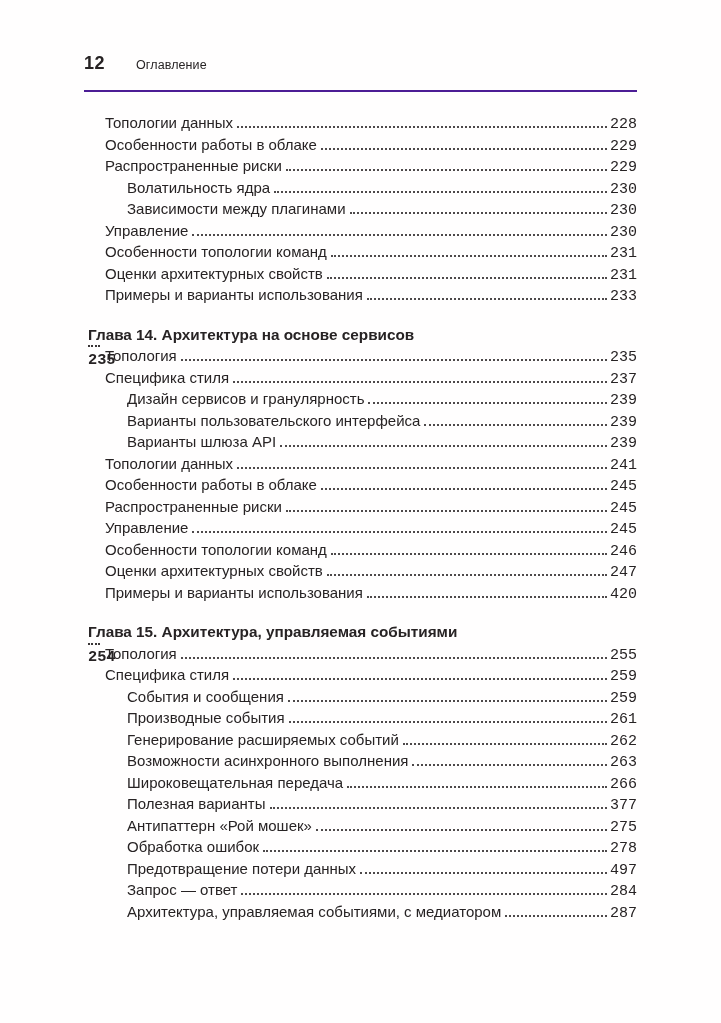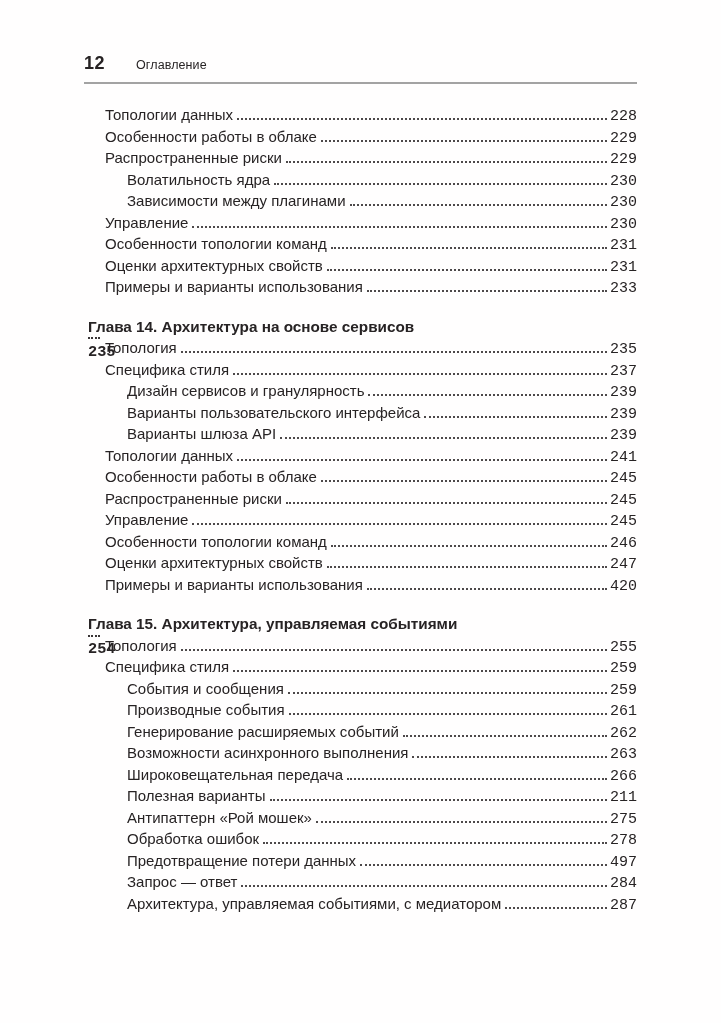--- a/index.html
+++ b/index.html
@@ -19,22 +19,22 @@
     box-sizing: border-box;
     width: 721px;
     height: 1023px;
     padding: 53px 84px 0 84px;
     background: #fffefe;
   }
   
   .header {
     display: flex;
     align-items: baseline;
-    border-bottom: 2px solid #a3a3a3;
-    padding-bottom: 8px;
+    border-bottom: 2px solid #4c1d95;
+    padding-bottom: 16px;
   }
   .page-num {
     font-size: 18px;
     font-weight: bold;
     letter-spacing: 0.5px;
   }
   .header-title {
     font-size: 12.5px;
     margin-left: 31px;
     letter-spacing: 0.1px;
@@ -236,21 +236,21 @@
           <span class="entry-page">263</span>
         </div>
         <div class="toc-row l2">
           <span class="entry-label">Широковещательная передача</span>
           <span class="dot-leader"></span>
           <span class="entry-page">266</span>
         </div>
         <div class="toc-row l2">
           <span class="entry-label">Полезная варианты</span>
           <span class="dot-leader"></span>
-          <span class="entry-page">211</span>
+          <span class="entry-page">377</span>
         </div>
         <div class="toc-row l2">
           <span class="entry-label">Антипаттерн «Рой мошек»</span>
           <span class="dot-leader"></span>
           <span class="entry-page">275</span>
         </div>
         <div class="toc-row l2">
           <span class="entry-label">Обработка ошибок</span>
           <span class="dot-leader"></span>
           <span class="entry-page">278</span>

